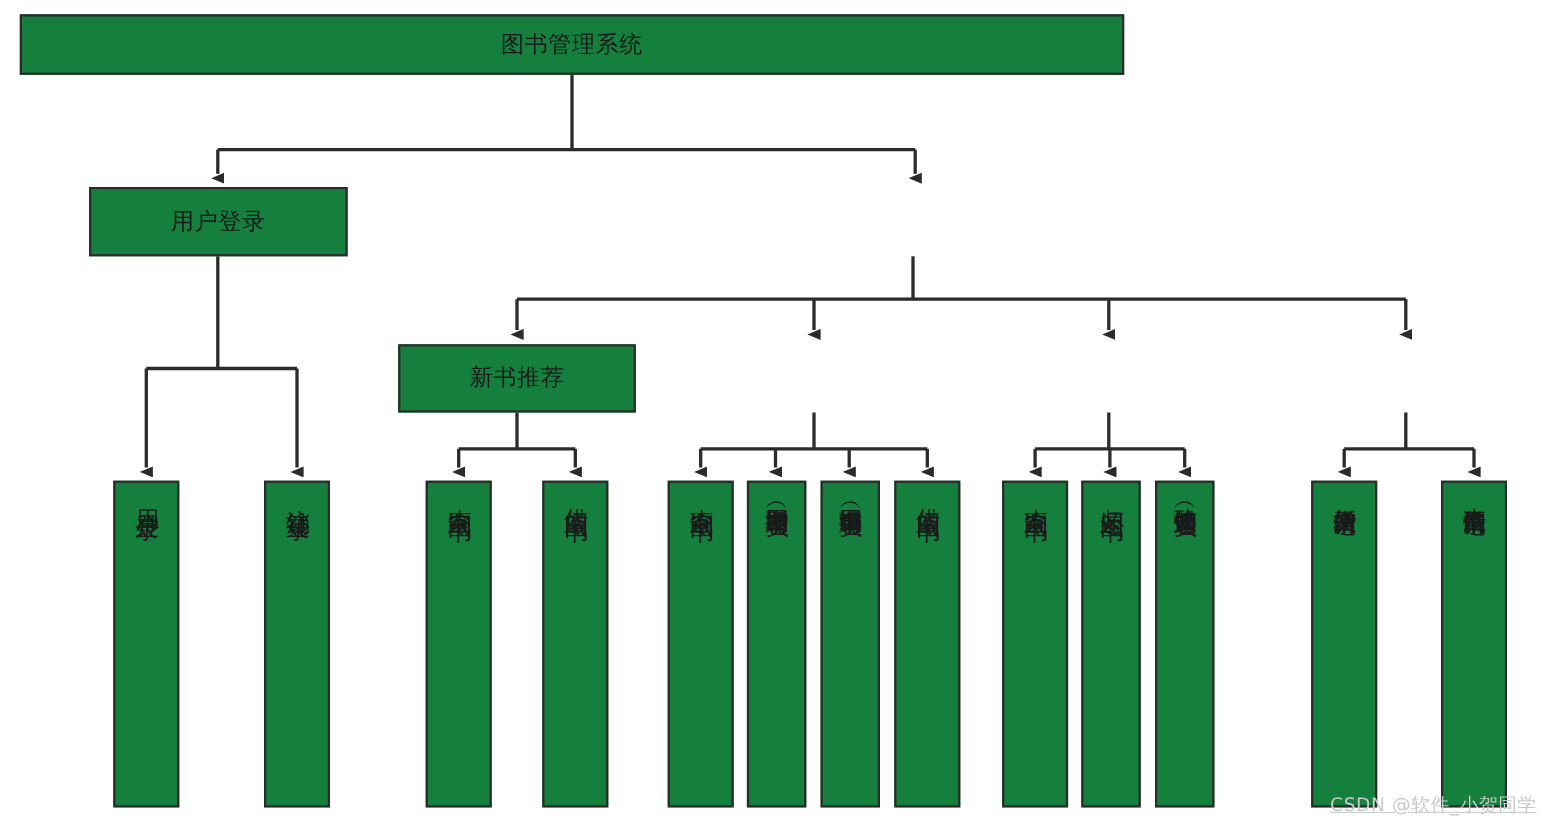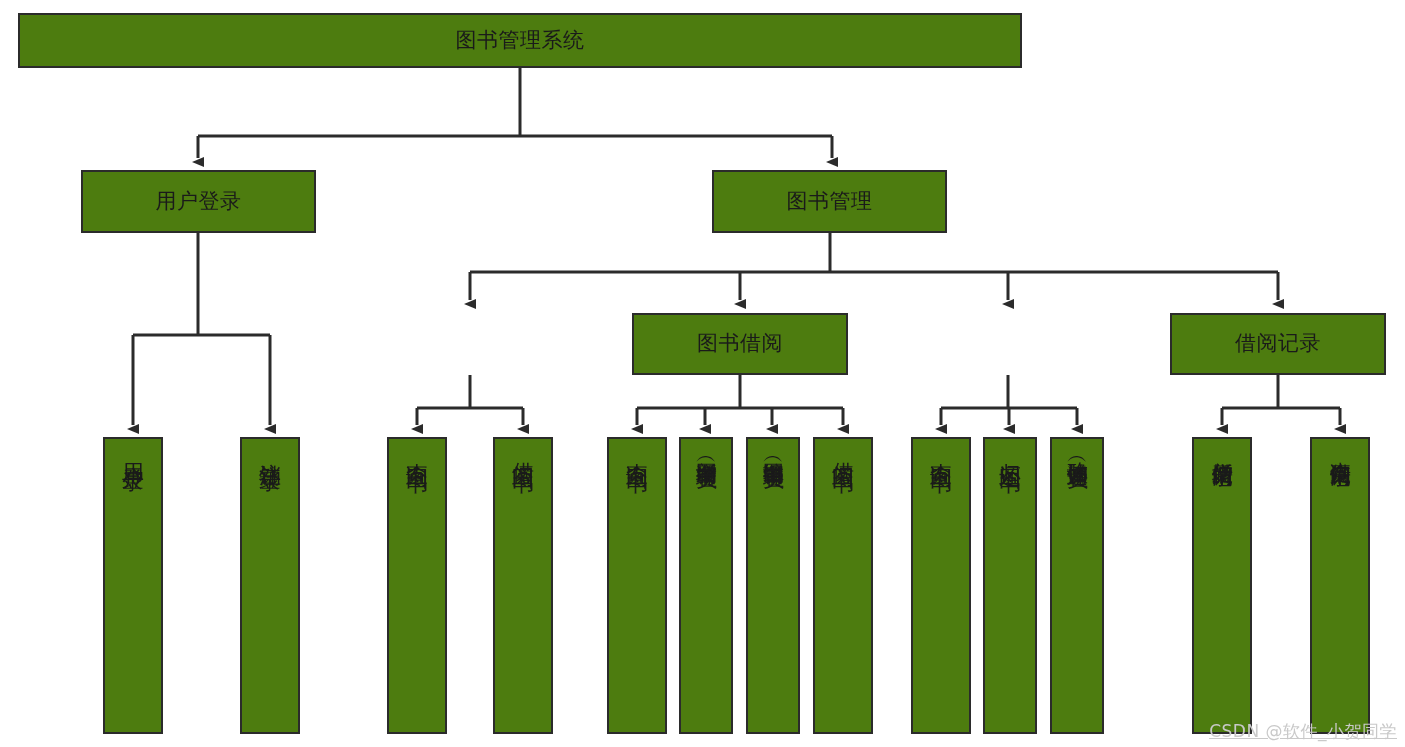--- a/index.html
+++ b/index.html
@@ -21,21 +21,21 @@
     position: absolute;
     left: 0;
     top: 0;
     width: 1405px;
     height: 747px;
     pointer-events: none;
   }
   .node {
     position: absolute;
     box-sizing: border-box;
-    background: #4d7c0f;
+    background: #15803d;
     border: 2px solid #2b2b2b;
     display: flex;
     align-items: center;
     justify-content: center;
     color: #1a1a1a;
   }
   .node .label {
     text-align: center;
     line-height: 1.12;
     white-space: nowrap;
@@ -127,29 +127,23 @@
     </g>
   </svg>
 
   <div class="node h" style="left:18px; top:13px; width:1004px; height:55px;">
     <span class="label">图书管理系统</span>
   </div>
 
   <div class="node h" style="left:81px; top:170px; width:235px; height:63px;">
     <span class="label">用户登录</span>
   </div>
-  <div class="node h" style="left:712px; top:170px; width:235px; height:63px;">
-    <span class="label">图书管理</span>
-  </div>
 
-  <div class="node h" style="left:632px; top:313px; width:216px; height:62px;">
-    <span class="label">图书借阅</span>
-  </div>
-  <div class="node h" style="left:1170px; top:313px; width:216px; height:62px;">
-    <span class="label">借阅记录</span>
+  <div class="node h" style="left:362px; top:313px; width:216px; height:62px;">
+    <span class="label">新书推荐</span>
   </div>
 
   <div class="node v" style="left:103px; top:437px; width:60px; height:297px;">
     <span class="label">用户登录</span>
   </div>
   <div class="node v" style="left:240px; top:437px; width:60px; height:297px;">
     <span class="label">注销登录</span>
   </div>
 
   <div class="node v" style="left:387px; top:437px; width:60px; height:297px;">

